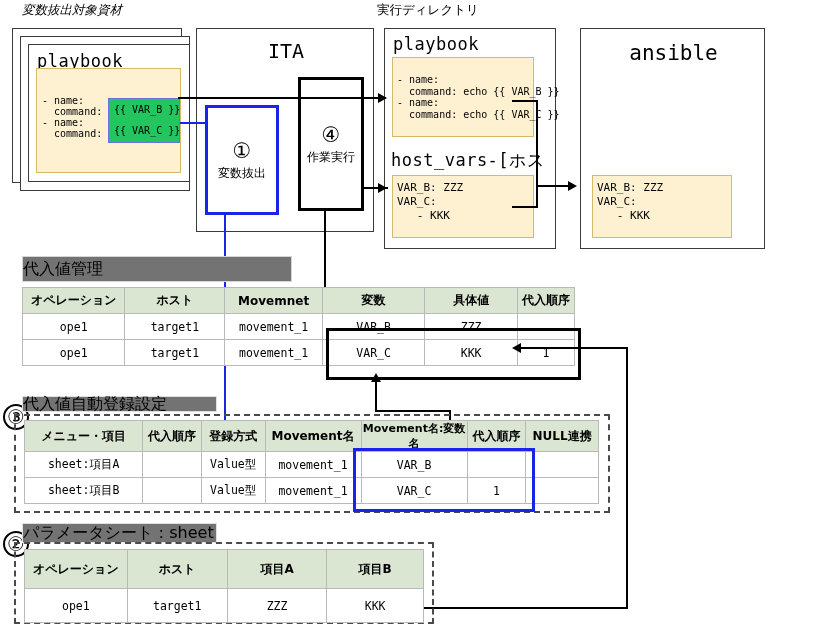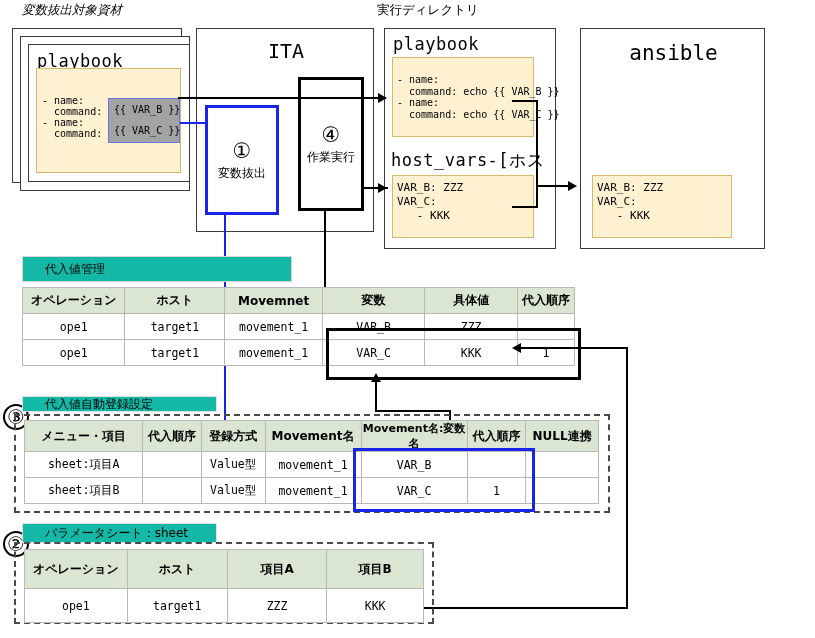--- a/index.html
+++ b/index.html
@@ -25,22 +25,22 @@
 
   
   table.grid{border-collapse:collapse;background:#fff;}
   table.grid th,table.grid td{border:1px solid #b9b9b9;text-align:center;
       font-size:11.5px;font-family:"DejaVu Sans Mono","Liberation Mono",monospace;
       padding:0;height:25px;}
   table.grid th{background:#dae6d2;font-family:"DejaVu Sans","Liberation Sans",sans-serif;
       font-size:12px;font-weight:bold;}
   table.grid{border:1px solid #14532d;}
 
-  .capbox{background:#14b8a6;border:1px solid #d6d6d6;font-size:12px;
-          display:flex;align-items:center;padding-left:22px;}
+  .capbox{background:#737373;border:1px solid #d6d6d6;font-size:16px;
+          display:flex;align-items:center;padding-left:0;}
   .dashbox{border:2px dashed #4a4a4a;background:transparent;}
   .circnum{border:2px solid #000;border-radius:50%;display:flex;
            align-items:center;justify-content:center;font-size:20px;background:#fff;}
 
   
   .hl{position:absolute;background:#000;height:2px;}
   .vl{position:absolute;background:#000;width:2px;}
   .bhl{position:absolute;background:#1a24e8;height:2px;}
   .bvl{position:absolute;background:#1a24e8;width:2px;}
   .ar{position:absolute;width:0;height:0;}
@@ -63,21 +63,21 @@
 <div class="abs wbox" style="left:28px;top:44px;width:162px;height:138px;">
   <div class="abs pbtitle" style="left:8px;top:6px;">playbook</div>
 </div>
 <div class="abs cream" style="left:36px;top:68px;width:145px;height:105px;">
   <div class="abs code" style="left:5px;top:26px;">- name:</div>
   <div class="abs code" style="left:5px;top:37px;">  command: echo</div>
   <div class="abs code" style="left:5px;top:48px;">- name:</div>
   <div class="abs code" style="left:5px;top:59px;">  command: echo</div>
 </div>
 
-<div class="abs bthin" style="left:108px;top:98px;width:72px;height:45px;background:#a3a3a3;">
+<div class="abs bthin" style="left:108px;top:98px;width:72px;height:45px;background:#22c55e;">
   <div class="abs code" style="left:5px;top:5px;">{{ VAR_B }}</div>
   <div class="abs code" style="left:5px;top:26px;">{{ VAR_C }}</div>
 </div>
 
 <div class="abs wbox" style="left:196px;top:28px;width:178px;height:204px;">
   <div class="abs bigtitle" style="left:0;top:10px;width:178px;">ITA</div>
 </div>
 
 <div class="abs proc blue" style="left:205px;top:105px;width:74px;height:110px;">
   <div class="num">①</div>

